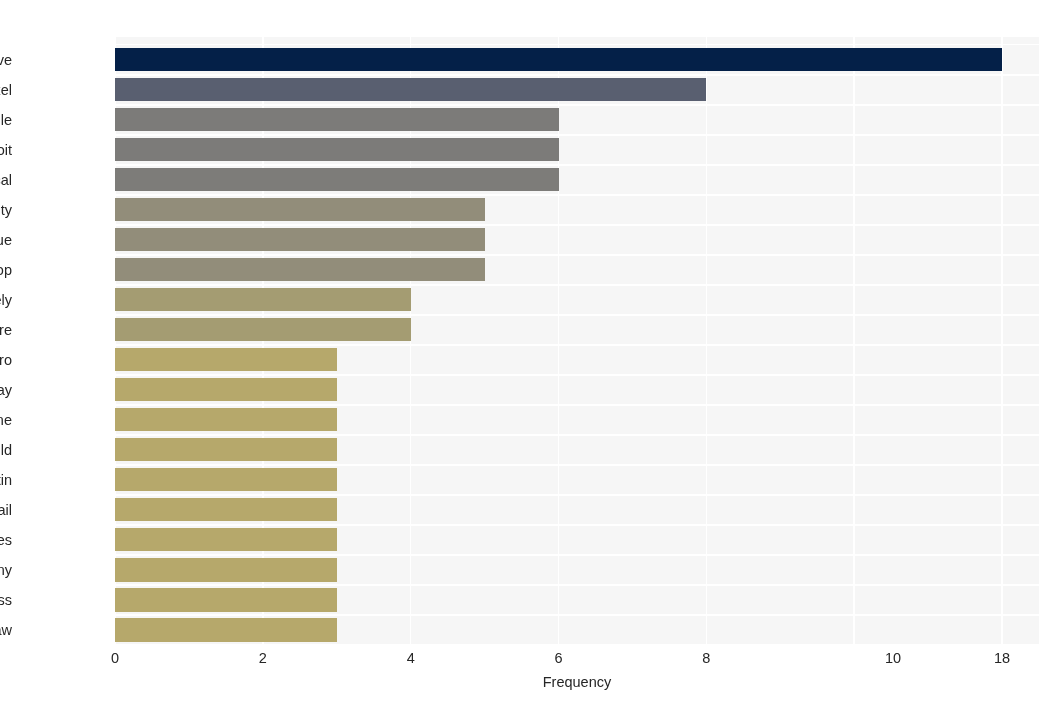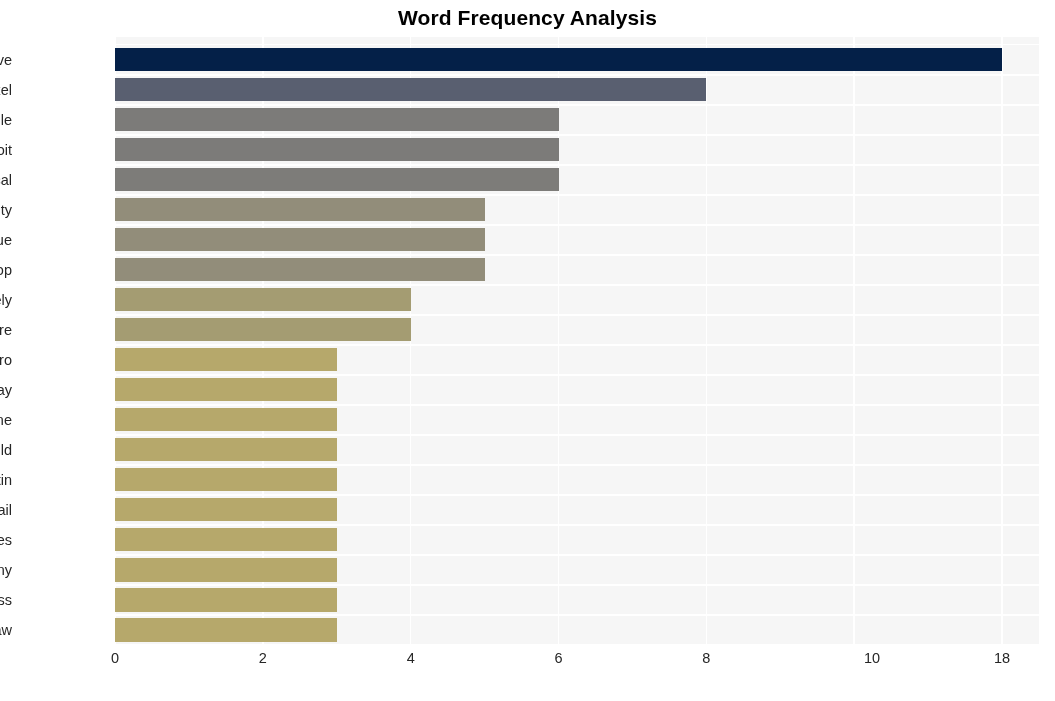--- a/index.html
+++ b/index.html
@@ -107,21 +107,20 @@
     font-size: 14.5px;
     color: #262626;
     white-space: nowrap;
   }
 </style>
 </head>
 <body>
 
 <div id="chart-root">
 
-  <div id="chart-title">Word Frequency Analysis</div>
 
   <div id="plot-area">
     <div id="gridlines-v">
         <div class="gridline-v" style="left: -0.8px;"></div>
         <div class="gridline-v" style="left: 147.04px;"></div>
         <div class="gridline-v" style="left: 294.88px;"></div>
         <div class="gridline-v" style="left: 442.72px;"></div>
         <div class="gridline-v" style="left: 590.56px;"></div>
         <div class="gridline-v" style="left: 738.4px;"></div>
         <div class="gridline-v" style="left: 886.24px;"></div>
@@ -234,18 +233,19 @@
       <div class="ytick" style="top: 554.97px; height: 30.0099px; line-height: 30.0099px;">company</div>
       <div class="ytick" style="top: 584.98px; height: 30.0099px; line-height: 30.0099px;">address</div>
       <div class="ytick" style="top: 614.99px; height: 30.0099px; line-height: 30.0099px;">flaw</div>
     </div>
   <div id="xticks">
       <div class="xtick" style="left: 115px;">0</div>
       <div class="xtick" style="left: 262.84px;">2</div>
       <div class="xtick" style="left: 410.68px;">4</div>
       <div class="xtick" style="left: 558.52px;">6</div>
       <div class="xtick" style="left: 706.36px;">8</div>
-      <div class="xtick" style="left: 872px;">10</div>
+      <div class="xtick" style="left: 893px;">10</div>
       <div class="xtick" style="left: 1002.04px;">18</div>
     </div>
 
+  <div id="xlabel">Frequency</div>
 
 </div>
 
 </body></html>

